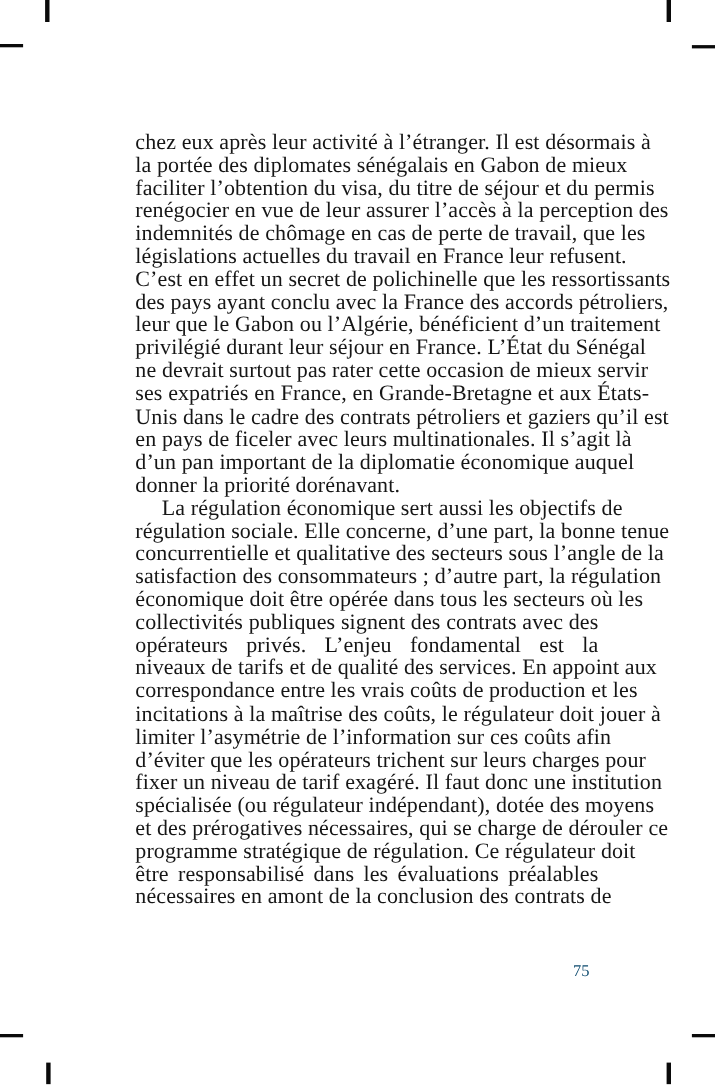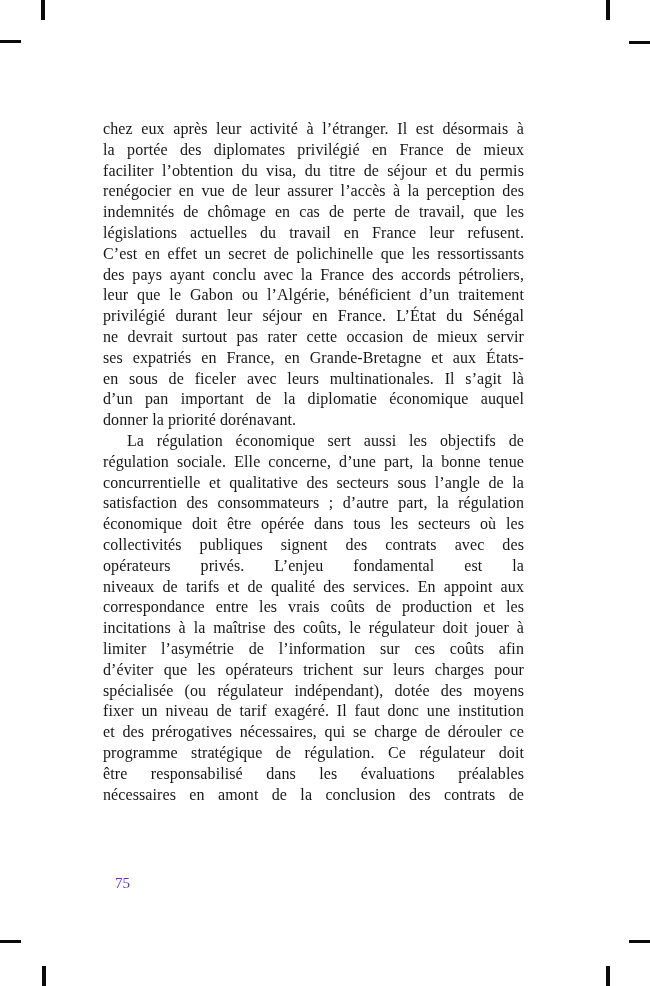--- a/index.html
+++ b/index.html
@@ -25,96 +25,97 @@
   .crop.tl-h { left: 0;     top: 40px;   width: 21px; height: 3px;  }
   .crop.tr-v { left: 606px; top: 0;      width: 4px;  height: 20px; }
   .crop.tr-h { left: 629px; top: 41px;   width: 21px; height: 3px;  }
   .crop.bl-h { left: 0;     top: 940px;  width: 21px; height: 3px;  }
   .crop.bl-v { left: 42px;  top: 966px;  width: 4px;  height: 20px; }
   .crop.br-h { left: 629px; top: 940px;  width: 21px; height: 3px;  }
   .crop.br-v { left: 606px; top: 966px;  width: 4px;  height: 20px; }
 
   .text-block {
     position: absolute;
-    left: 103px;
+    left: 123px;
     top: 119px;
     width: 421px;
-    font-size: 16px;
+    font-size: 20px;
     line-height: 20.8px;
     letter-spacing: 0.1px;
   }
   .paragraph { margin: 0; padding: 0; }
   .line {
     height: 20.8px;
     text-align: justify;
     text-align-last: justify;
     overflow: visible;
     white-space: nowrap;
   }
   .line.no-just { text-align-last: left; }
   .line.indent  { text-indent: 24px; }
 
   .page-number {
     position: absolute;
     left: 115px;
     top: 873px;
     width: 421px;
-    text-align: left;
+    text-align: right;
     font-size: 15px;
     line-height: 20px;
-    color: #6d28d9;
+    color: #0c4a6e;
   }
 </style>
 </head>
 <body>
 
 <div class="sheet">
 
   <div class="crop tl-v"></div>
   <div class="crop tl-h"></div>
   <div class="crop tr-v"></div>
   <div class="crop tr-h"></div>
   <div class="crop bl-h"></div>
   <div class="crop bl-v"></div>
   <div class="crop br-h"></div>
   <div class="crop br-v"></div>
 
   <div class="text-block">
       <div class="paragraph">
         <div class="line">chez eux après leur activité à l’étranger. Il est désormais à</div>
-        <div class="line">la portée des diplomates privilégié en France de mieux</div>
+        <div class="line">la portée des diplomates sénégalais en Gabon de mieux</div>
         <div class="line">faciliter l’obtention du visa, du titre de séjour et du permis</div>
         <div class="line">renégocier en vue de leur assurer l’accès à la perception des</div>
         <div class="line">indemnités de chômage en cas de perte de travail, que les</div>
         <div class="line">législations actuelles du travail en France leur refusent.</div>
         <div class="line">C’est en effet un secret de polichinelle que les ressortissants</div>
         <div class="line">des pays ayant conclu avec la France des accords pétroliers,</div>
         <div class="line">leur que le Gabon ou l’Algérie, bénéficient d’un traitement</div>
         <div class="line">privilégié durant leur séjour en France. L’État du Sénégal</div>
         <div class="line">ne devrait surtout pas rater cette occasion de mieux servir</div>
         <div class="line">ses expatriés en France, en Grande-Bretagne et aux États-</div>
-        <div class="line">en sous de ficeler avec leurs multinationales. Il s’agit là</div>
+        <div class="line">Unis dans le cadre des contrats pétroliers et gaziers qu’il est</div>
+        <div class="line">en pays de ficeler avec leurs multinationales. Il s’agit là</div>
         <div class="line">d’un pan important de la diplomatie économique auquel</div>
         <div class="line no-just">donner la priorité dorénavant.</div>
       </div>
       <div class="paragraph">
         <div class="line indent">La régulation économique sert aussi les objectifs de</div>
         <div class="line">régulation sociale. Elle concerne, d’une part, la bonne tenue</div>
         <div class="line">concurrentielle et qualitative des secteurs sous l’angle de la</div>
         <div class="line">satisfaction des consommateurs ; d’autre part, la régulation</div>
         <div class="line">économique doit être opérée dans tous les secteurs où les</div>
         <div class="line">collectivités publiques signent des contrats avec des</div>
         <div class="line">opérateurs privés. L’enjeu fondamental est la</div>
         <div class="line">niveaux de tarifs et de qualité des services. En appoint aux</div>
         <div class="line">correspondance entre les vrais coûts de production et les</div>
         <div class="line">incitations à la maîtrise des coûts, le régulateur doit jouer à</div>
         <div class="line">limiter l’asymétrie de l’information sur ces coûts afin</div>
         <div class="line">d’éviter que les opérateurs trichent sur leurs charges pour</div>
+        <div class="line">fixer un niveau de tarif exagéré. Il faut donc une institution</div>
         <div class="line">spécialisée (ou régulateur indépendant), dotée des moyens</div>
-        <div class="line">fixer un niveau de tarif exagéré. Il faut donc une institution</div>
         <div class="line">et des prérogatives nécessaires, qui se charge de dérouler ce</div>
         <div class="line">programme stratégique de régulation. Ce régulateur doit</div>
         <div class="line">être responsabilisé dans les évaluations préalables</div>
         <div class="line">nécessaires en amont de la conclusion des contrats de</div>
       </div>
     </div>
 
   <div class="page-number">75</div>
 </div>
 

